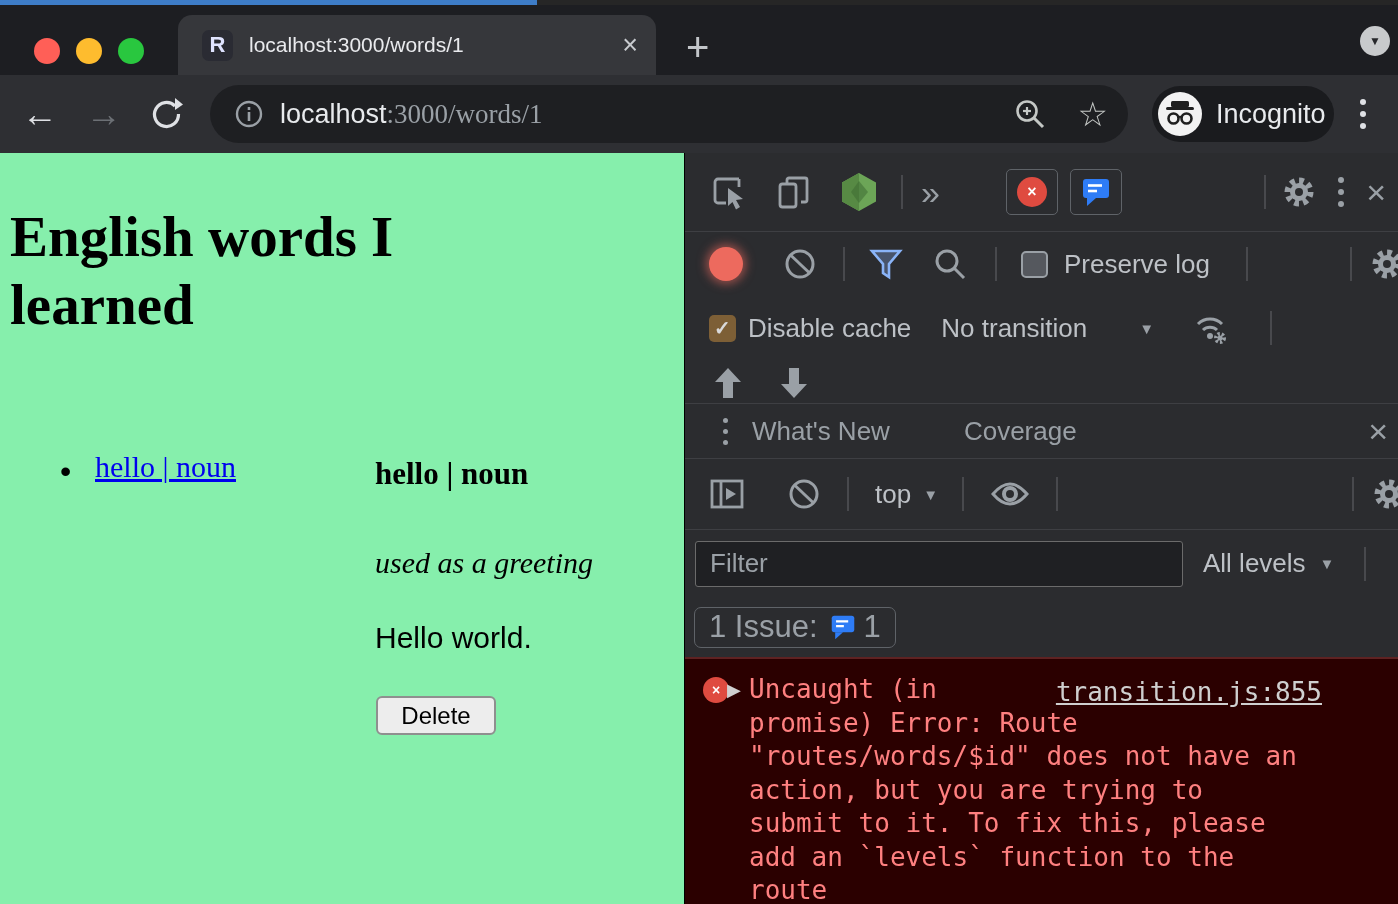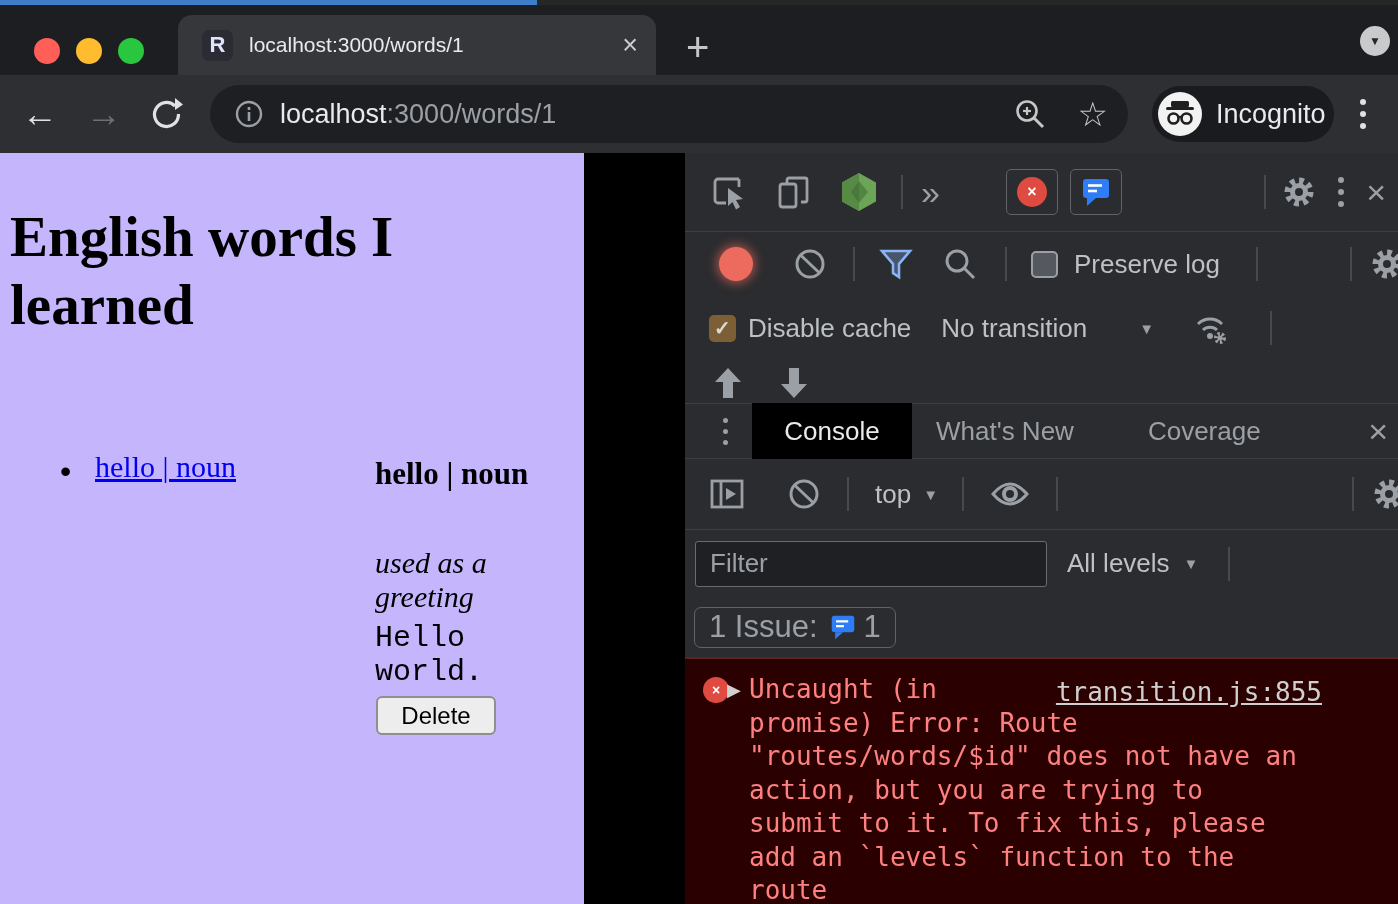--- a/index.html
+++ b/index.html
@@ -28,52 +28,52 @@
        background:#c8cacc;display:flex;align-items:center;justify-content:center;color:#26272b;font-size:12px;}
   
   #toolbar{left:0;top:75px;width:1398px;height:78px;background:#2e2f33;display:flex;align-items:center;}
   .nav-arrow{font-size:36px;line-height:1;}
   #back-btn{color:#dfe1e5;margin-left:22px;}
   #fwd-btn{color:#6c7075;margin-left:28px;}
   #reload-btn{margin-left:26px;display:flex;}
   #urlbar{margin-left:26px;width:918px;height:58px;border-radius:29px;background:#1e1f22;
        display:flex;align-items:center;padding:0 20px 0 24px;}
   #url-text{font-size:27px;margin-left:16px;flex:1;white-space:nowrap;overflow:hidden;}
-  #url-text .host{color:#e8eaed;} #url-text .rest{color:#9aa0a6;}
+  #url-text .host{color:#e8eaed;} #url-text .rest{color:#9aa0a6;font-family:Liberation Serif, serif;}
   #star-icon{font-size:34px;color:#c4c7c5;margin-left:32px;line-height:1;}
   #incognito{margin-left:24px;width:182px;height:56px;border-radius:28px;background:#1a1b1e;
        display:flex;align-items:center;padding-left:6px;}
   #incog-circle{width:44px;height:44px;border-radius:50%;background:#f2f2f2;
        display:flex;align-items:center;justify-content:center;}
   #incognito span.lbl{color:#e8eaed;font-size:27px;margin-left:14px;}
   .kebab{display:flex;flex-direction:column;gap:6px;margin-left:26px;}
   .kebab i{width:6px;height:6px;border-radius:50%;background:#dfe1e5;}
   
-  #page{left:0;top:153px;width:584px;height:751px;background:#c4b5fd;}
+  #page{left:0;top:153px;width:684px;height:751px;background:#86efac;}
   #page h1{font-family:"Liberation Serif",serif;font-weight:bold;font-size:57px;line-height:68px;
        position:absolute;left:10px;top:50px;width:500px;color:#000;}
   #bullet{position:absolute;left:60px;top:300px;font-size:32px;color:#000;}
   #word-link{position:absolute;left:95px;top:297px;font-family:"Liberation Serif",serif;
        font-size:30px;color:#0000ee;text-decoration:underline;}
   #detail-title{position:absolute;left:375px;top:303px;font-family:"Liberation Serif",serif;
        font-weight:bold;font-size:31px;color:#000;}
   #detail-def{position:absolute;left:375px;top:393px;font-family:"Liberation Serif",serif;
        font-style:italic;font-size:30px;color:#000;}
-  #detail-ex{position:absolute;left:375px;top:468px;font-family:Liberation Mono, monospace;
+  #detail-ex{position:absolute;left:375px;top:468px;font-family:Liberation Sans, sans-serif;
        font-size:30px;color:#000;}
   #delete-btn{position:absolute;left:376px;top:543px;width:120px;height:39px;background:#ededed;
        border:2px solid #8f8f8f;border-radius:6px;font-size:24px;color:#000;
        font-family:"Liberation Sans",sans-serif;}
   
   #devtools{left:684px;top:153px;width:714px;height:751px;background:var(--panel-bg);
        border-left:1px solid #000;color:var(--label);display:flex;flex-direction:column;}
   .row{display:flex;align-items:center;position:relative;flex-shrink:0;}
   .vsep{width:2px;height:34px;background:var(--sep);flex-shrink:0;}
   #row-main{height:79px;border-bottom:1px solid var(--row-sep);padding:0 0 0 24px;}
-  #row-net{height:64px;padding-left:34px;}
+  #row-net{height:64px;padding-left:24px;}
   #row-cache{height:64px;padding-left:24px;}
   #row-arrows{height:43px;padding-left:28px;align-items:flex-start;}
   #row-tabs{height:56px;border-top:1px solid var(--row-sep);border-bottom:1px solid var(--row-sep);
        padding-left:38px;}
   #row-ctool{height:71px;border-bottom:1px solid var(--row-sep);padding-left:24px;}
   #row-filter{height:67px;padding-left:10px;}
   #row-issue{height:60px;padding-left:9px;}
   #row-error{flex:1;background:var(--error-bg);border-top:2px solid var(--error-border);position:relative;}
   .badge-box{width:52px;height:46px;border:1px solid #5f6368;border-radius:5px;
        display:flex;align-items:center;justify-content:center;}
@@ -85,21 +85,21 @@
        box-shadow:0 0 10px 3px rgba(237,106,94,.55);}
   .checkbox{width:27px;height:27px;border-radius:5px;flex-shrink:0;}
   #preserve-cb{border:2px solid #9aa0a6;background:#55585e;}
   #cache-cb{background:#7d5f36;color:#d9d9d9;display:flex;align-items:center;justify-content:center;
        font-size:20px;font-weight:bold;}
   .dt-label{font-size:26px;color:var(--label);white-space:nowrap;}
   #console-tab{height:56px;min-width:160px;background:#000;color:#e8eaed;display:flex;
        align-items:center;justify-content:center;font-size:26px;margin-left:24px;padding:0 10px;}
   .drawer-tab{font-size:26px;color:var(--icon);white-space:nowrap;}
   .close-x{font-size:34px;color:var(--icon);line-height:1;}
-  #filter-input{width:352px;height:46px;background:#1f2023;border:1px solid #6b6b6b;border-radius:3px;
+  #filter-input{width:488px;height:46px;background:#1f2023;border:1px solid #6b6b6b;border-radius:3px;
        color:var(--bright);font-size:26px;padding:0 14px;outline:none;}
   #filter-input::placeholder{color:#9aa0a6;}
   #issue-pill{height:41px;border:1px solid #5f6368;border-radius:7px;display:inline-flex;
        align-items:center;padding:0 14px;}
   #issue-pill .txt{font-size:31px;color:#9aa0a6;white-space:nowrap;}
   
   #error-icon{position:absolute;left:18px;top:18px;width:26px;height:26px;border-radius:50%;
        background:#df4b40;color:#fff;display:flex;align-items:center;justify-content:center;
        font-size:14px;font-weight:bold;}
   #error-expand{position:absolute;left:42px;top:20px;color:#d0d0d0;font-size:18px;}
@@ -275,21 +275,20 @@
       <polygon points="15,32 28,18 20,18 20,2 10,2 10,18 2,18" fill="#9aa0a6"></polygon>
     </svg>
   </div>
 
   <div id="row-tabs" class="row">
     <div class="kebab" style="margin-left:0">
         <i style="background:#9aa0a6;width:5px;height:5px"></i>
         <i style="background:#9aa0a6;width:5px;height:5px"></i>
         <i style="background:#9aa0a6;width:5px;height:5px"></i>
       </div>
-    <div id="console-tab">Console</div>
     <div class="drawer-tab" style="margin-left:24px">What's New</div>
     <div class="drawer-tab" style="margin-left:74px">Coverage</div>
     <div class="close-x ml-auto" style="margin-right:10px">×</div>
   </div>
 
   <div id="row-ctool" class="row">
     <svg width="36" height="36" viewBox="0 0 36 36">
       <rect x="3" y="5" width="30" height="26" stroke="#9aa0a6" stroke-width="2.8" fill="none"></rect>
       <line x1="12" y1="5" x2="12" y2="31" stroke="#9aa0a6" stroke-width="2.8"></line>
       <polygon points="17,12 27,18 17,24" fill="#9aa0a6"></polygon>

